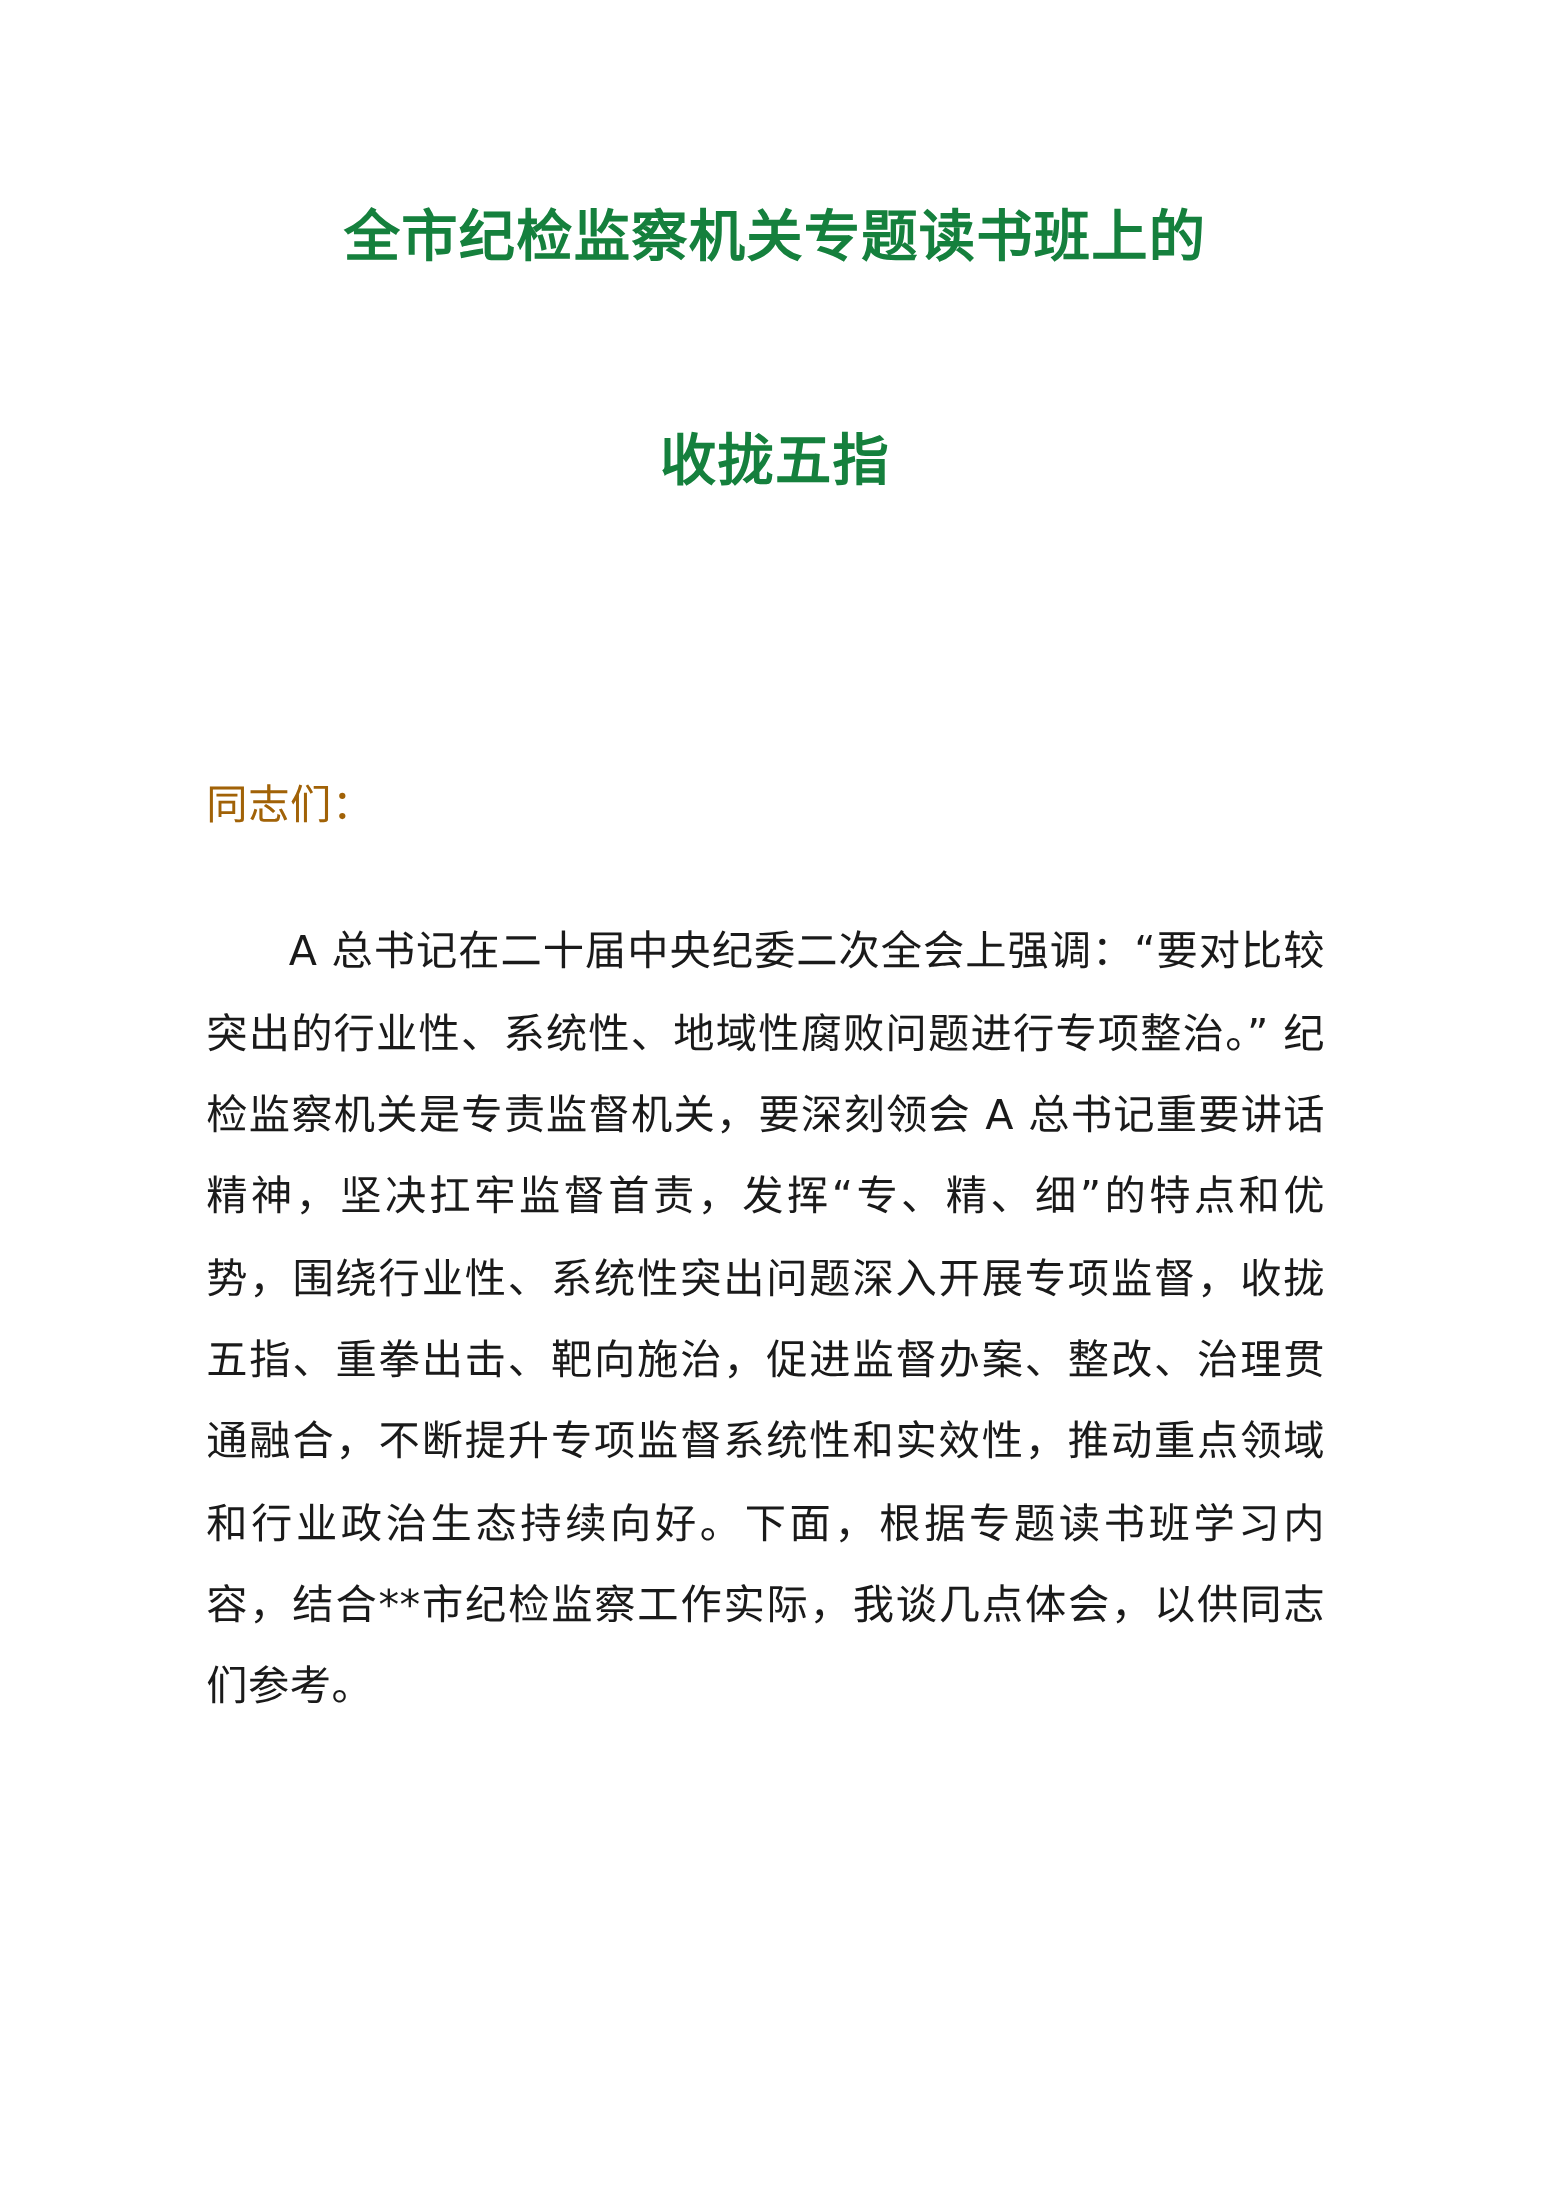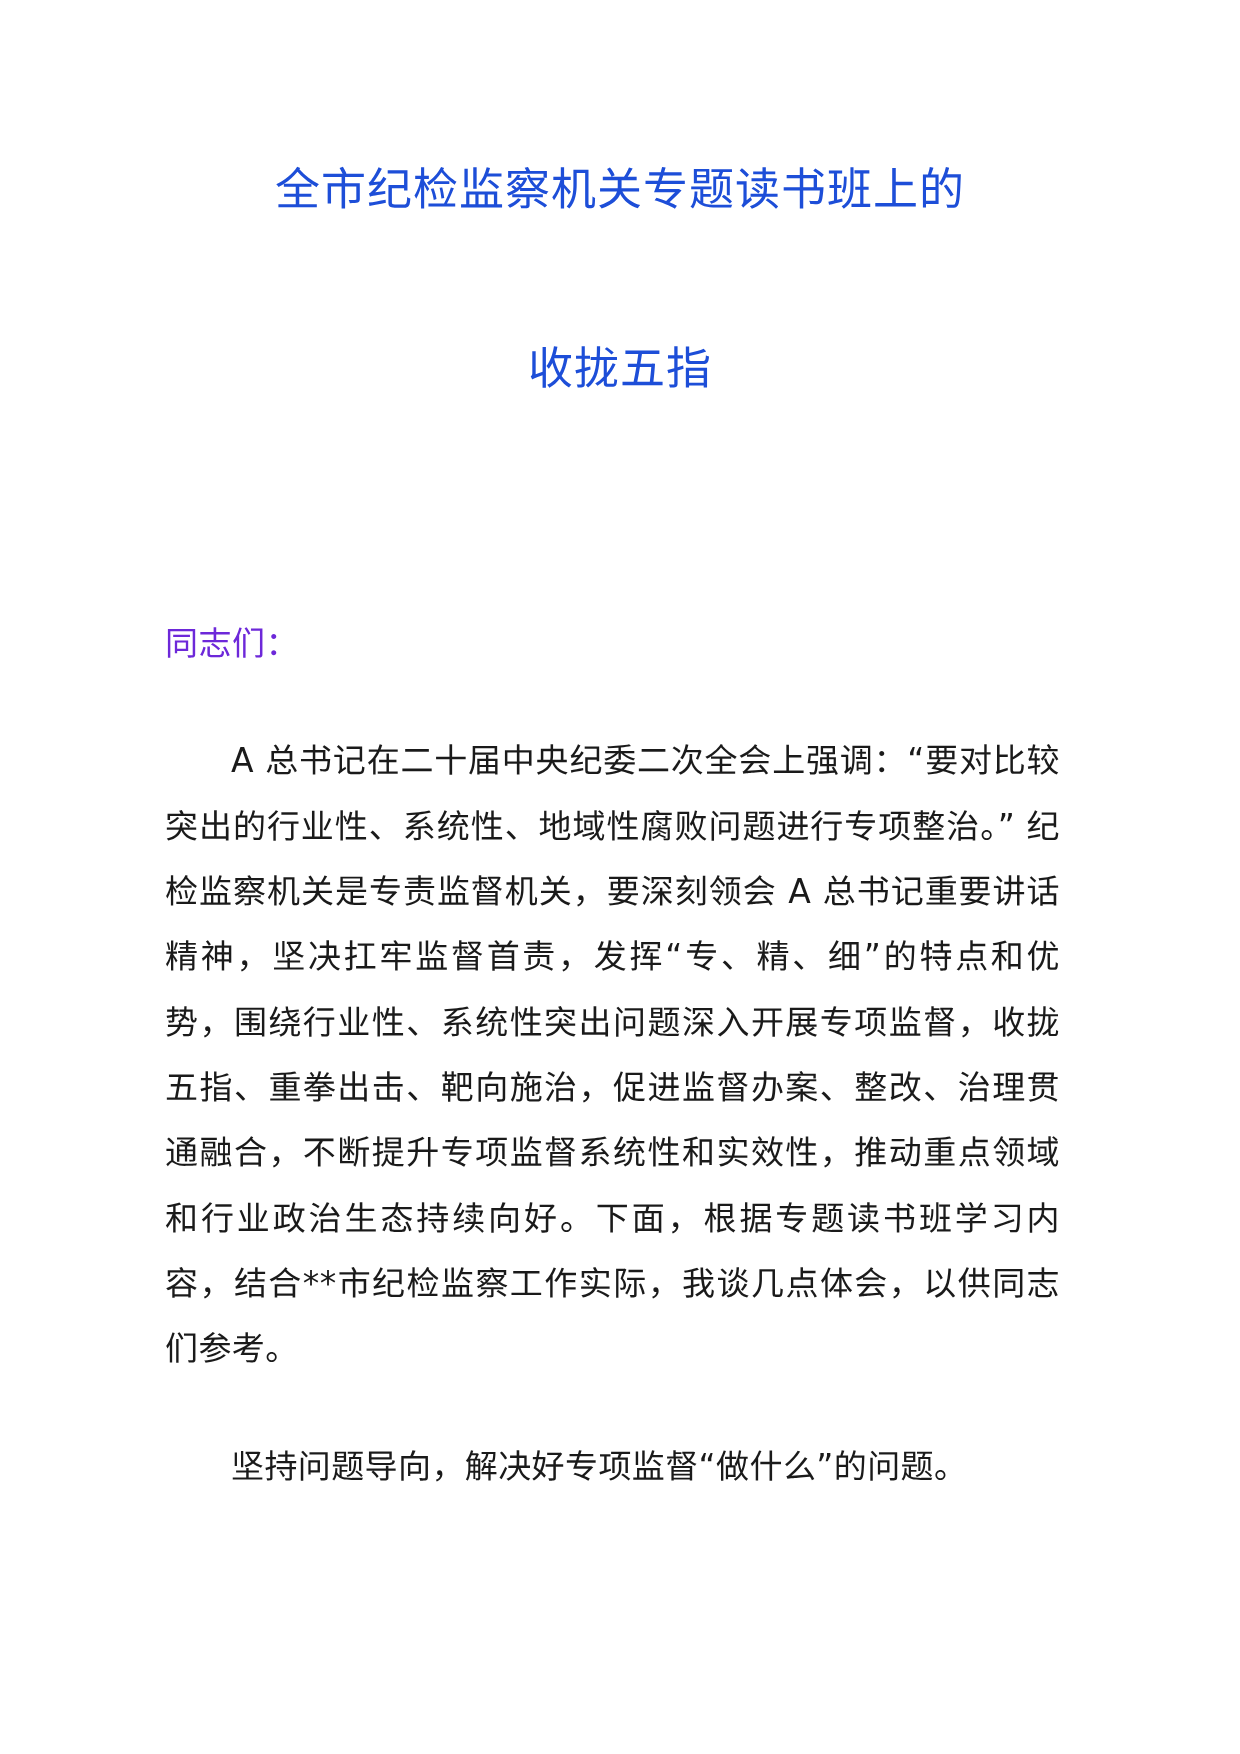--- a/index.html
+++ b/index.html
@@ -25,45 +25,45 @@
     position: absolute;
     left: 0;
     right: 0;
     top: 160px;
     text-align: center;
   }
 
   .title-line {
     display: block;
     font-size: 45px;
-    font-weight: 400;
+    font-weight: 700;
     letter-spacing: 1px;
     line-height: 1.35;
-    color: #1d4ed8;
+    color: #15803d;
   }
 
   .title-line-1 { margin-bottom: 0; }
 
   .title-line-2 {
     margin-top: 118px;
   }
 
   
   .body-block {
     position: absolute;
     left: 165px;
     width: 895px;
     top: 612px;
   }
 
   .salutation {
     font-size: 33px;
     line-height: 1.95;
     letter-spacing: 0.5px;
-    color: #6d28d9;
+    color: #a16207;
     margin: 0 0 0 0;
     white-space: pre;
   }
 
   .para {
     font-size: 33px;
     line-height: 1.98;
     letter-spacing: 0.4px;
     color: #1a1a1a;
     text-align: justify;
@@ -84,17 +84,16 @@
     <span class="title-line title-line-1">全市纪检监察机关专题读书班上的</span>
     <span class="title-line title-line-2">收拢五指</span>
   </div>
 
   <div class="body-block">
 
     <p class="salutation">同志们：</p>
 
     <p class="para para-main">A 总书记在二十届中央纪委二次全会上强调：“要对比较突出的行业性、系统性、地域性腐败问题进行专项整治。” 纪检监察机关是专责监督机关，要深刻领会 A 总书记重要讲话精神，坚决扛牢监督首责，发挥“专、精、细”的特点和优势，围绕行业性、系统性突出问题深入开展专项监督，收拢五指、重拳出击、靶向施治，促进监督办案、整改、治理贯通融合，不断提升专项监督系统性和实效性，推动重点领域和行业政治生态持续向好。下面，根据专题读书班学习内容，结合**市纪检监察工作实际，我谈几点体会，以供同志们参考。</p>
 
-    <p class="para para-point">坚持问题导向，解决好专项监督“做什么”的问题。</p>
 
   </div>
 
 </div>
 
 </body></html>

